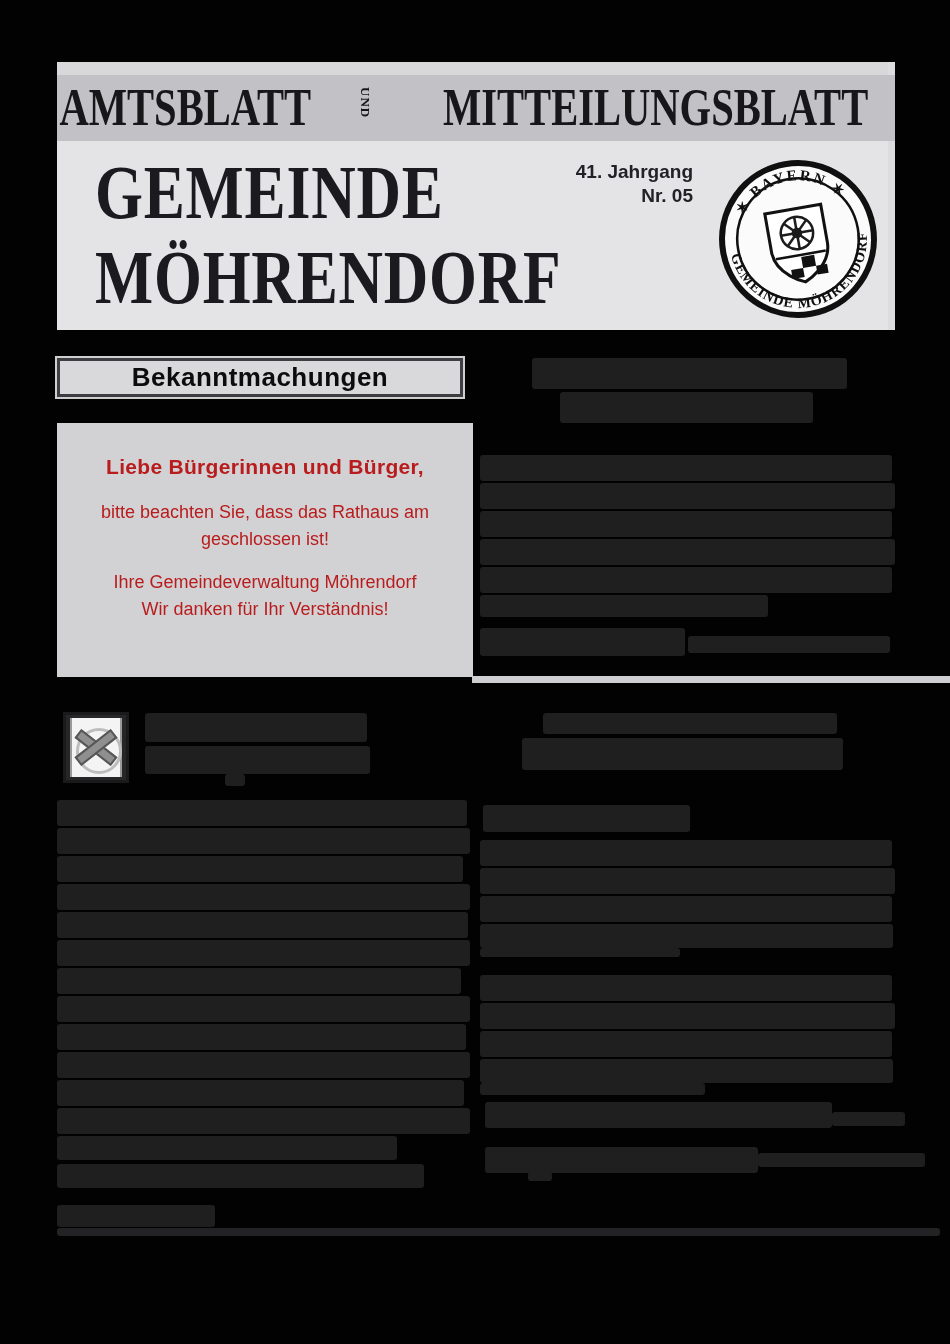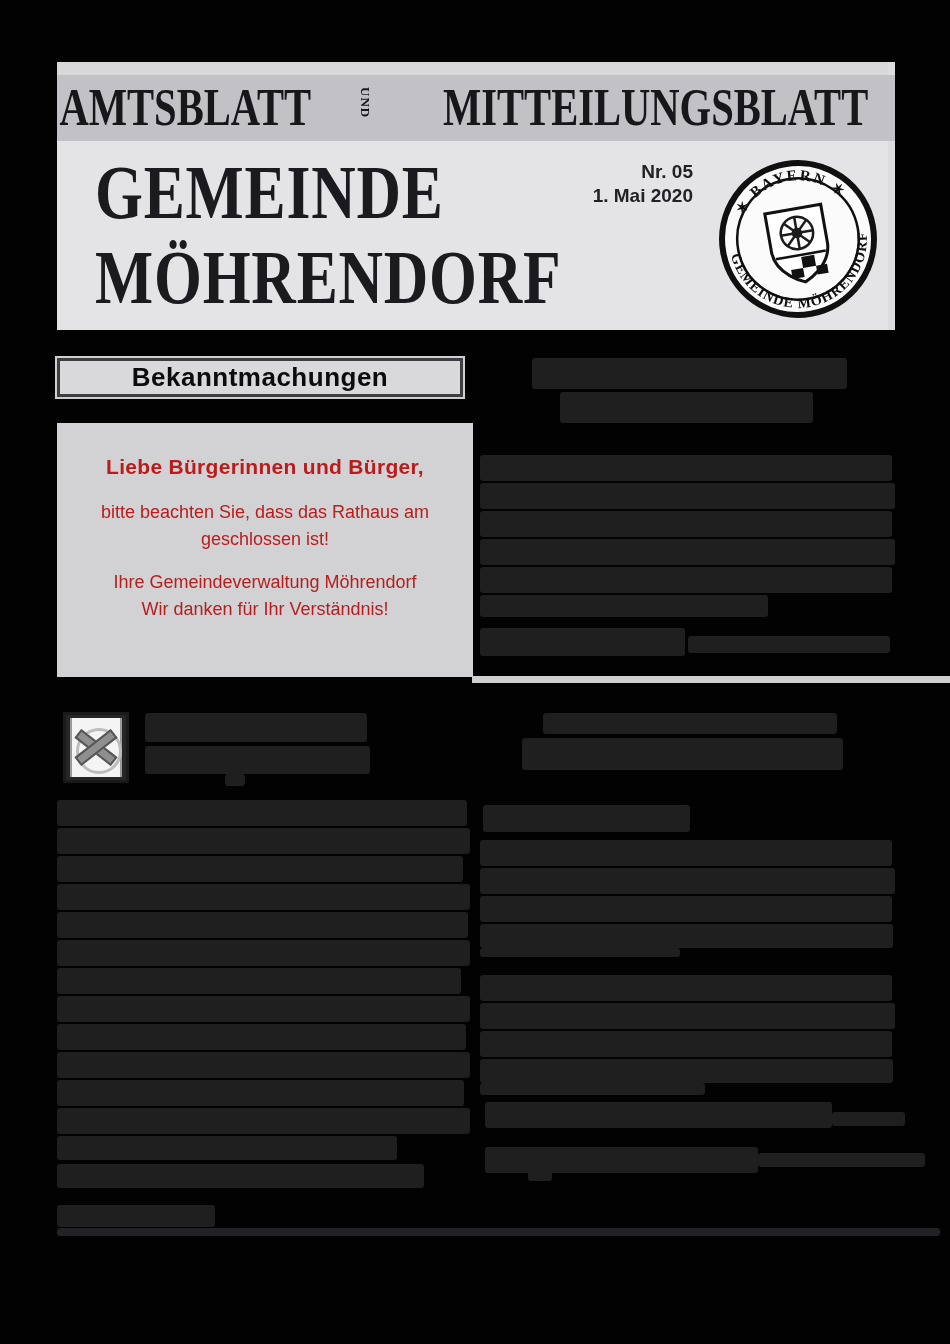--- a/index.html
+++ b/index.html
@@ -66,22 +66,22 @@
       <span class="band-und">UND</span>
       <span class="band-word">MITTEILUNGSBLATT</span>
     </div>
 
     <div class="gem-title">
       <div>GEMEINDE</div>
       <div>MÖHRENDORF</div>
     </div>
 
     <div class="issue">
+      <div>41. Jahrgang</div>
       <div>Nr. 05</div>
-      <div>1. Mai 2020</div>
     </div>
 
     <svg class="seal" viewBox="0 0 160 160">
       <g transform="rotate(-10 80 80)">
         <circle cx="80" cy="80" r="75" fill="#fbfbfb" stroke="#101010" stroke-width="6"></circle>
         <circle cx="80" cy="80" r="60" fill="none" stroke="#101010" stroke-width="2.5"></circle>
         <path id="sealTop" d="M 22 80 A 58 58 0 0 1 138 80" fill="none"></path>
         <path id="sealBottom" d="M 12 80 A 68 68 0 0 0 148 80" fill="none"></path>
         <text font-family="Liberation Serif, serif" font-size="15" font-weight="700" fill="#101010" letter-spacing="2">
           <textPath href="#sealTop" startOffset="50%" text-anchor="middle">✶ BAYERN ✶</textPath>

